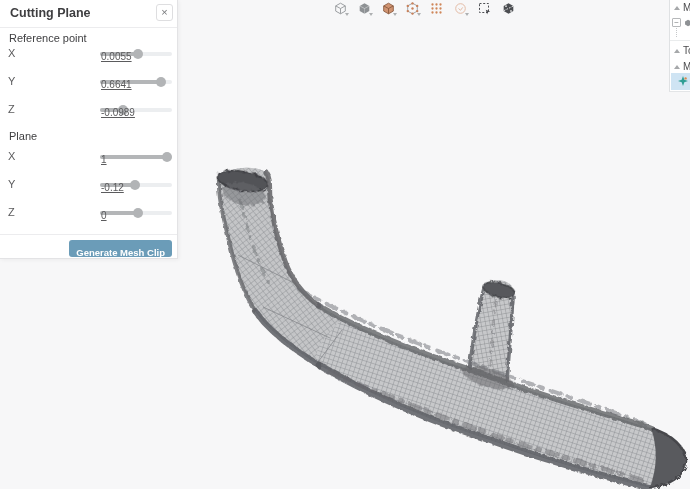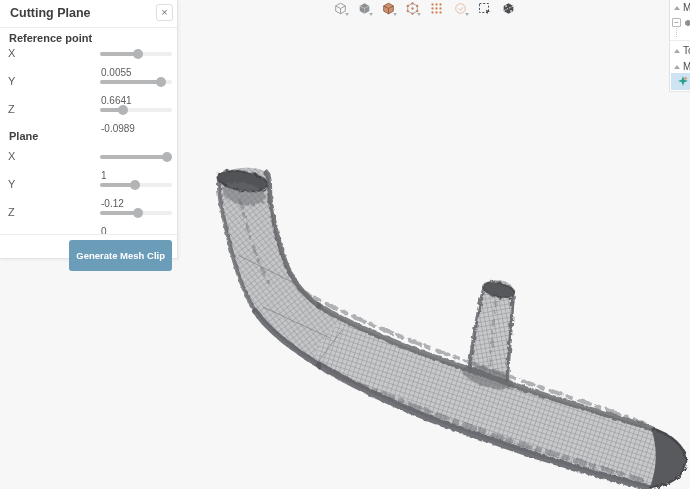--- a/index.html
+++ b/index.html
@@ -23,30 +23,30 @@
   
   .cutting-panel{
     position:absolute;left:0;top:0;width:178px;height:259px;background:#fff;
     border-right:1px solid #e3e3e5;border-bottom:1px solid #e3e3e5;
     box-shadow:1px 1px 4px rgba(0,0,0,.05);z-index:10;box-sizing:border-box;
   }
   .cp-header{position:absolute;left:0;top:0;right:0;height:27px;border-bottom:1px solid #ececee;}
   .cp-title{position:absolute;left:10px;top:6px;font-size:12.5px;font-weight:bold;color:#3e3e40;}
   .cp-close{position:absolute;right:4px;top:4px;width:17px;height:17px;border:1px solid #dedee0;border-radius:3px;
     background:#fff;color:#77797b;font-size:11px;line-height:15px;text-align:center;cursor:pointer;padding:0;}
-  .cp-section-label{position:absolute;left:9px;font-size:11px;font-weight:bold;color:#3e3e40;}
+  .cp-section-label{position:absolute;left:9px;font-size:11px;font-weight:normal;color:#3e3e40;}
   .slider-row{position:absolute;left:0;right:0;height:26px;}
   .axis-label{position:absolute;left:8px;top:0;font-size:11px;color:#5b5b5d;}
   .track{position:absolute;left:100px;width:72px;top:5px;height:4px;background:#eceef0;border-radius:2px;cursor:pointer;}
   .track .fill{position:absolute;left:0;top:0;height:4px;background:#b4b6b8;border-radius:2px;}
   .track .thumb{position:absolute;top:-3px;width:10px;height:10px;margin-left:-5px;border-radius:50%;background:#b2b4b6;cursor:grab;}
-  .slider-value{position:absolute;left:101px;top:20px;font-size:10px;color:#5b5b5d;}
+  .slider-value{position:absolute;left:101px;top:4px;font-size:10px;color:#5b5b5d;text-decoration:underline;}
   .cp-divider{position:absolute;left:0;right:0;height:1px;background:#ececee;}
   .generate-btn{
-    position:absolute;right:5px;top:240px;height:31px;border:none;border-radius:3px;
+    position:absolute;right:5px;top:240px;height:17px;border:none;border-radius:3px;
     background:var(--accent,#6b9cb8);color:#fff;font-size:9.5px;font-weight:bold;
     font-family:"Liberation Sans",sans-serif;padding:4px 7px;cursor:pointer;line-height:17px;
   }
 
   
   .right-panel{
     position:absolute;right:0;top:0;width:20px;height:91px;background:#fff;
     border-left:1px solid #dfe1e3;border-bottom:1px solid #e3e5e7;overflow:hidden;z-index:10;
   }
   .rp-row{position:absolute;left:0;right:0;height:14px;cursor:pointer;}

